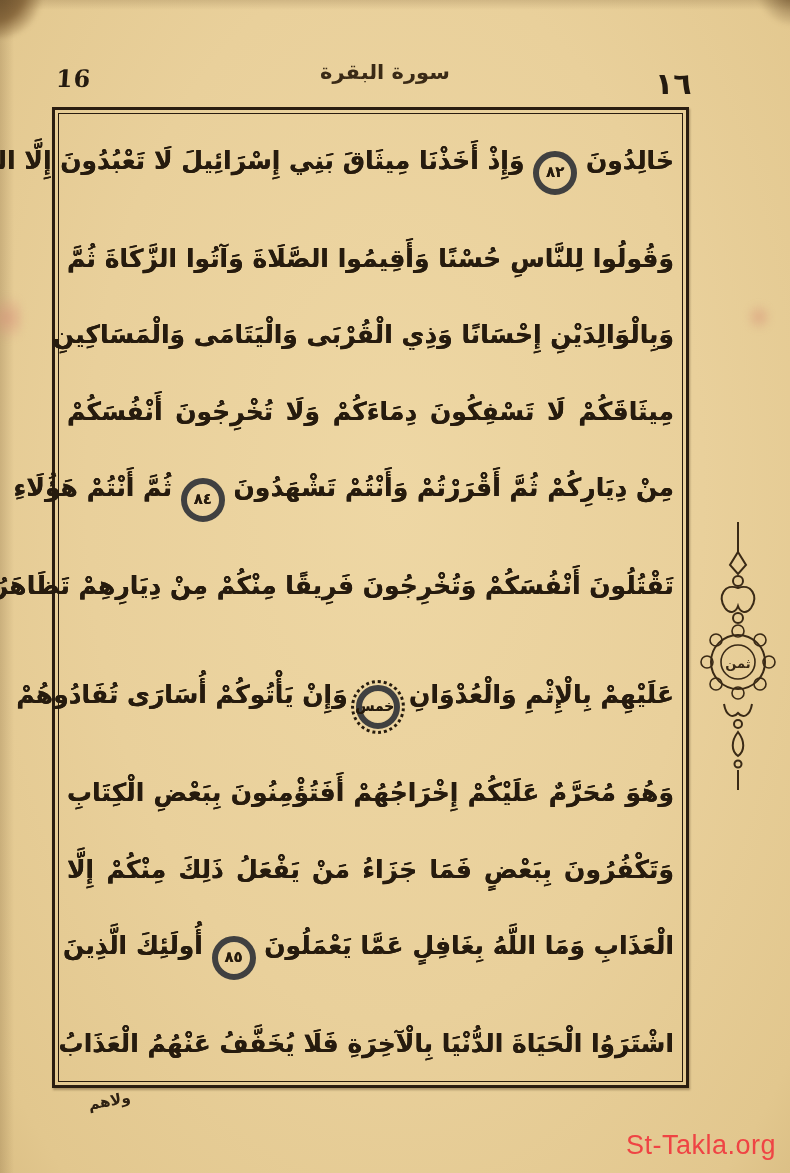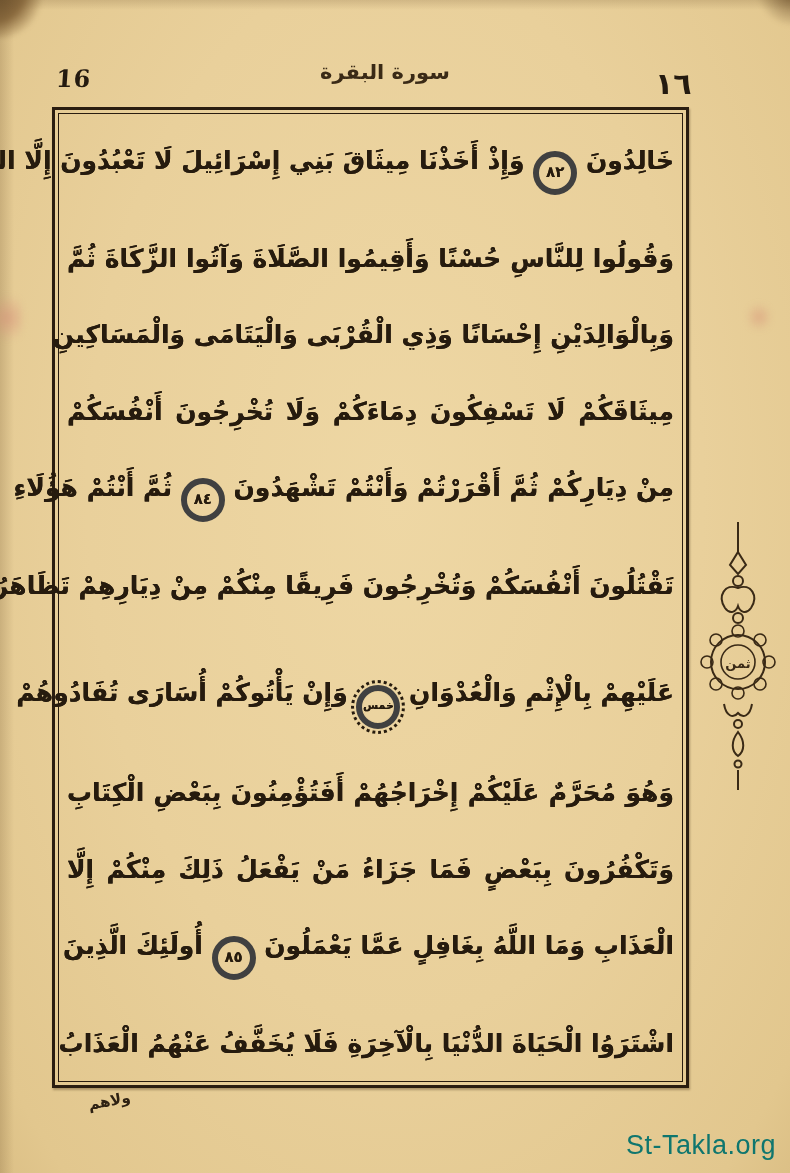--- a/index.html
+++ b/index.html
@@ -44,21 +44,21 @@
 
   .line{flex:1 1 auto;display:block;direction:rtl;text-align:justify;text-align-last:justify;
     font-size:25px;font-weight:bold;color:#261b0e;
     line-height:1.0;padding-top:30px;white-space:nowrap;overflow:visible;
     text-shadow:0 0 .4px #261b0e;}
   .line span.t{display:inline;}
 
   .verse-marker{display:inline-block;width:32px;height:32px;border:6px solid #404040;
     border-radius:50%;text-align:center;line-height:30px;font-size:15px;font-weight:bold;
     vertical-align:-8px;text-align-last:center;}
-  .verse-marker.rosette{outline:3px dotted #261b0e;outline-offset:2px;font-size:11px;
+  .verse-marker.rosette{outline:3px dotted #261b0e;outline-offset:2px;font-size:14px;
     box-shadow:0 0 0 1px #e9d09b inset;margin-top:36px;}
 
   
   .margin-ornament{position:absolute;left:699px;top:522px;width:78px;height:268px;}
 
   
   .catchword{position:absolute;left:88px;top:1092px;font-size:15px;font-weight:bold;
     direction:rtl;transform:rotate(-10deg);color:#2e2112;}
 
   
@@ -121,13 +121,13 @@
   </g>
   <path d="M25 182 C27 194 34 197 39 191 C44 197 51 194 53 182"></path>
   <circle cx="39" cy="202" r="4"></circle>
   <path d="M39 210 C32 219 32 229 39 234 C46 229 46 219 39 210 Z"></path>
   <circle cx="39" cy="242" r="3.5"></circle>
   <line x1="39" y1="248" x2="39" y2="268"></line>
 </svg>
 
 <div class="catchword">ولاهم</div>
 
-<div class="watermark" style="color: #0f766e; margin-left: 28px;">St-Takla.org</div>
+<div class="watermark" style="color: #ef4444; margin-left: 28px;">St-Takla.org</div>
 
 </body></html>

